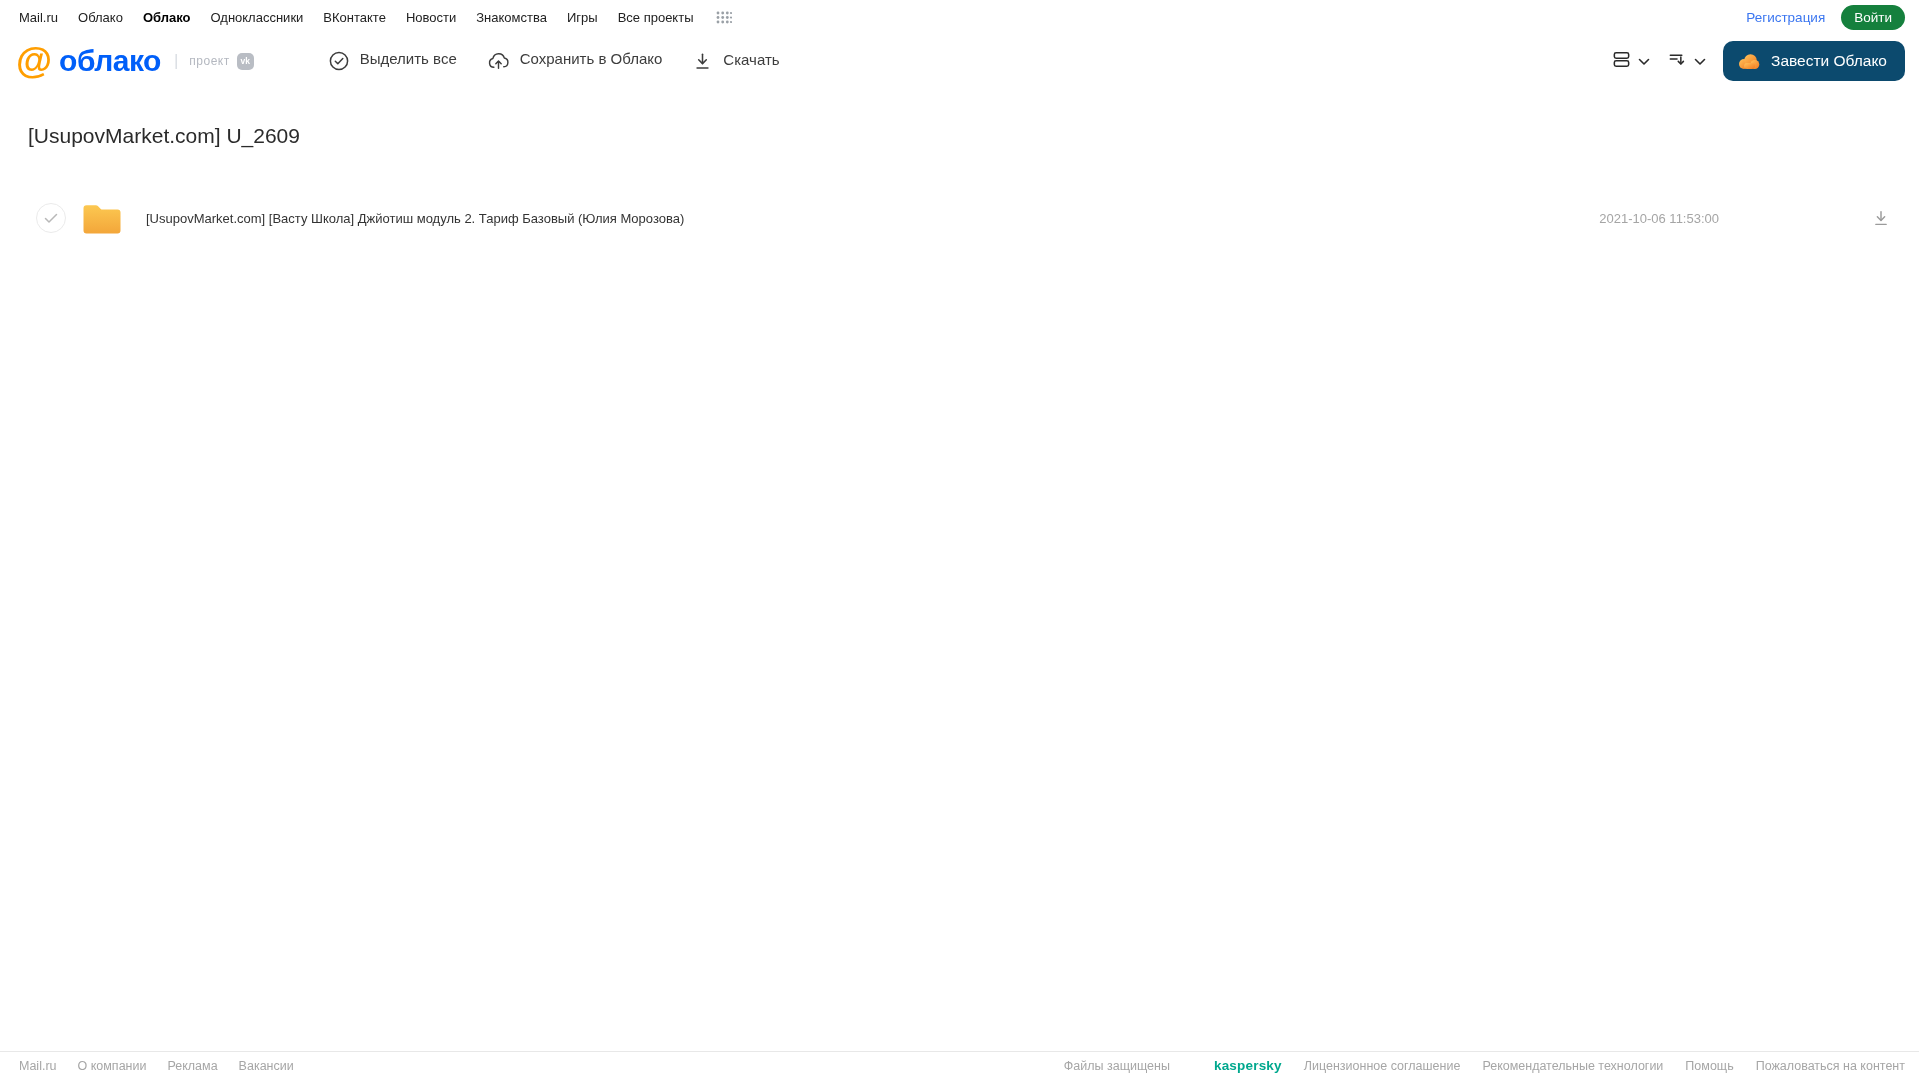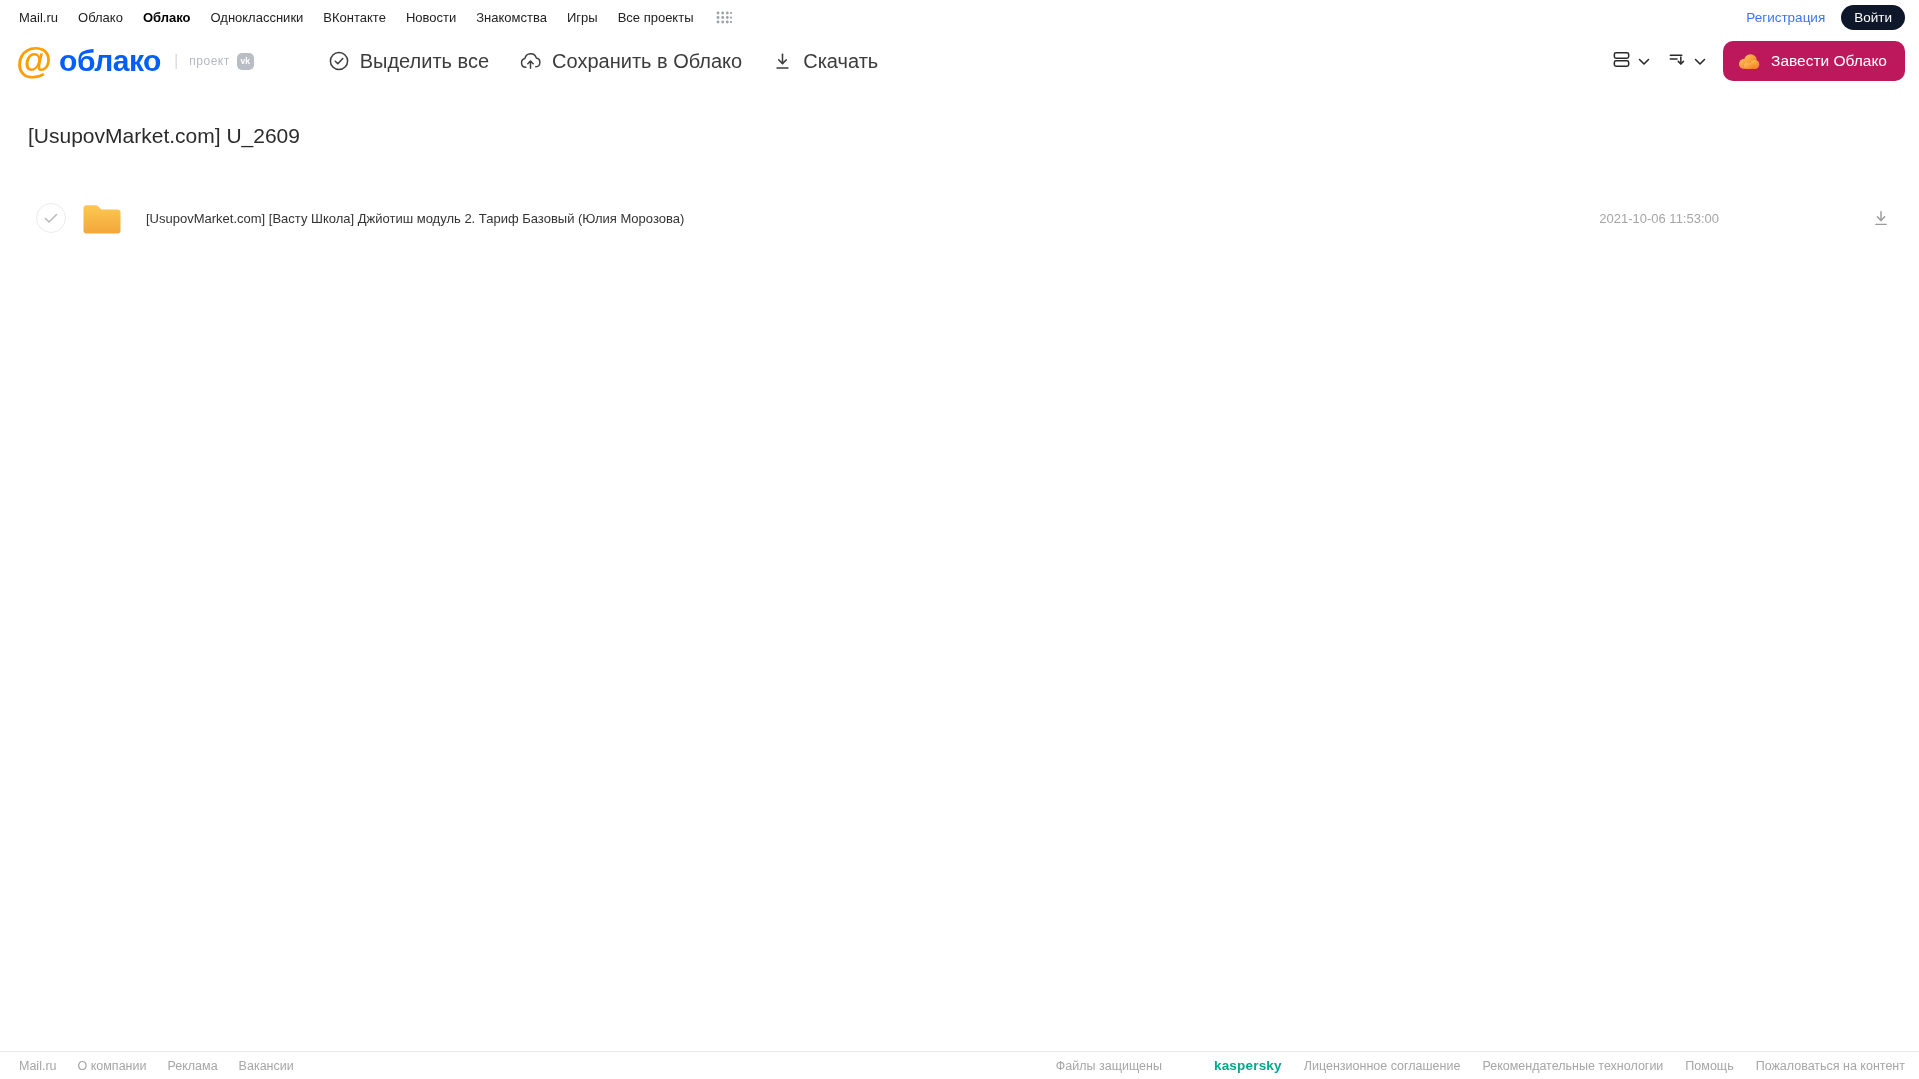--- a/index.html
+++ b/index.html
@@ -9,48 +9,48 @@
 
   
   .topnav { position:absolute; top:0; left:0; right:0; height:34px;
             display:flex; align-items:center; padding:0 14px 0 19px; }
   .topnav-items { display:flex; align-items:center; gap:20px; font-size:13px; color:#222; }
   .topnav-items .nav-item { cursor:pointer; white-space:nowrap; }
   .topnav-items .nav-item.active { font-weight:700; color:#000; }
   .apps-icon { display:inline-flex; margin-left:2px; cursor:pointer; }
   .topnav-right { margin-left:auto; display:flex; align-items:center; gap:16px; }
   .reg-link { color:#3b76f0; font-size:13.5px; cursor:pointer; white-space:nowrap; }
-  .login-btn { background:#0f172a; color:#fff; font-size:13.5px; border:none;
+  .login-btn { background:#15803d; color:#fff; font-size:13.5px; border:none;
                border-radius:14px; padding:5px 13px; cursor:pointer;
                font-family:"Liberation Sans", sans-serif; }
 
   
   .header { position:absolute; top:34px; left:0; right:0; height:54px;
             display:flex; align-items:center; padding:0 14px 0 16px; }
   .logo { display:flex; align-items:center; cursor:pointer; }
   .logo-at { color:#ff9e00; font-size:37px; font-weight:700; line-height:1;
              transform:translateY(-1px); }
   .logo-word { color:#005ff9; font-size:30px; font-weight:700; margin-left:7px;
                letter-spacing:-0.5px; }
   .logo-divider { color:#d9dde3; font-size:17px; margin:0 11px 0 13px; }
   .logo-project { color:#b4b8c0; font-size:12px; letter-spacing:0.5px; }
   .vk-badge { display:inline-flex; align-items:center; justify-content:center;
               width:17px; height:17px; border-radius:5px; background:#b9bdc4;
               color:#fff; font-size:8.5px; font-weight:700; margin-left:7px;
               text-transform:lowercase; }
 
   .toolbar { display:flex; align-items:center; gap:30px; margin-left:74px; }
-  .tool-action { display:flex; align-items:center; gap:10px; cursor:pointer;
-                 font-size:20px; color:#3c3c3c; white-space:nowrap; }
+  .tool-action { display:flex; gap:10px; cursor:pointer;
+                 font-size:15px; color:#3c3c3c; white-space:nowrap; }
   .tool-action svg { display:block; }
 
   .header-right { margin-left:auto; display:flex; align-items:center; gap:17px; }
   .icon-group { display:flex; align-items:center; gap:6px; cursor:pointer; }
   .create-cloud-btn { display:flex; align-items:center; gap:10px; height:40px;
-                      background:#be185d; color:#fff; border:none; border-radius:10px;
+                      background:#0c4a6e; color:#fff; border:none; border-radius:10px;
                       padding:0 18px 0 14px; font-size:15.5px; cursor:pointer;
                       font-family:"Liberation Sans", sans-serif; }
 
   
   .page-title { position:absolute; top:124px; left:28px; font-size:21px;
                 color:#2b2b2b; font-weight:400; }
 
   .file-row { position:absolute; top:198px; left:24px; right:20px; height:40px;
               display:flex; align-items:center; cursor:pointer; }
   .row-check { width:30px; height:30px; border:1px solid #ebebeb; border-radius:50%;
@@ -66,21 +66,21 @@
   
   .footer { position:absolute; left:0; right:0; bottom:0; height:28px;
             border-top:1px solid #e8e8e8; background:#fff;
             display:flex; align-items:center; padding:0 14px 0 19px;
             font-size:12.5px; color:#a6a6a6; }
   .footer-left { display:flex; gap:21px; }
   .footer-right { margin-left:auto; display:flex; gap:22px; align-items:center; }
   .footer a, .footer .flink { color:#a6a6a6; text-decoration:none; cursor:pointer;
                               white-space:nowrap; }
   .kaspersky { color:#00a88e; font-weight:700; font-size:13.5px; letter-spacing:0.2px;padding-left:38px; }
-  .protected { display:flex; align-items:baseline; gap:14px; white-space:nowrap; }
+  .protected { display:flex; align-items:baseline; gap:6px; white-space:nowrap; }
 </style>
 </head>
 <body>
 
 <div class="topnav">
   <div class="topnav-items">
     <span class="nav-item">Mail.ru</span>
     <span class="nav-item">Облако</span>
     <span class="nav-item active">Облако</span>
     <span class="nav-item">Одноклассники</span>

